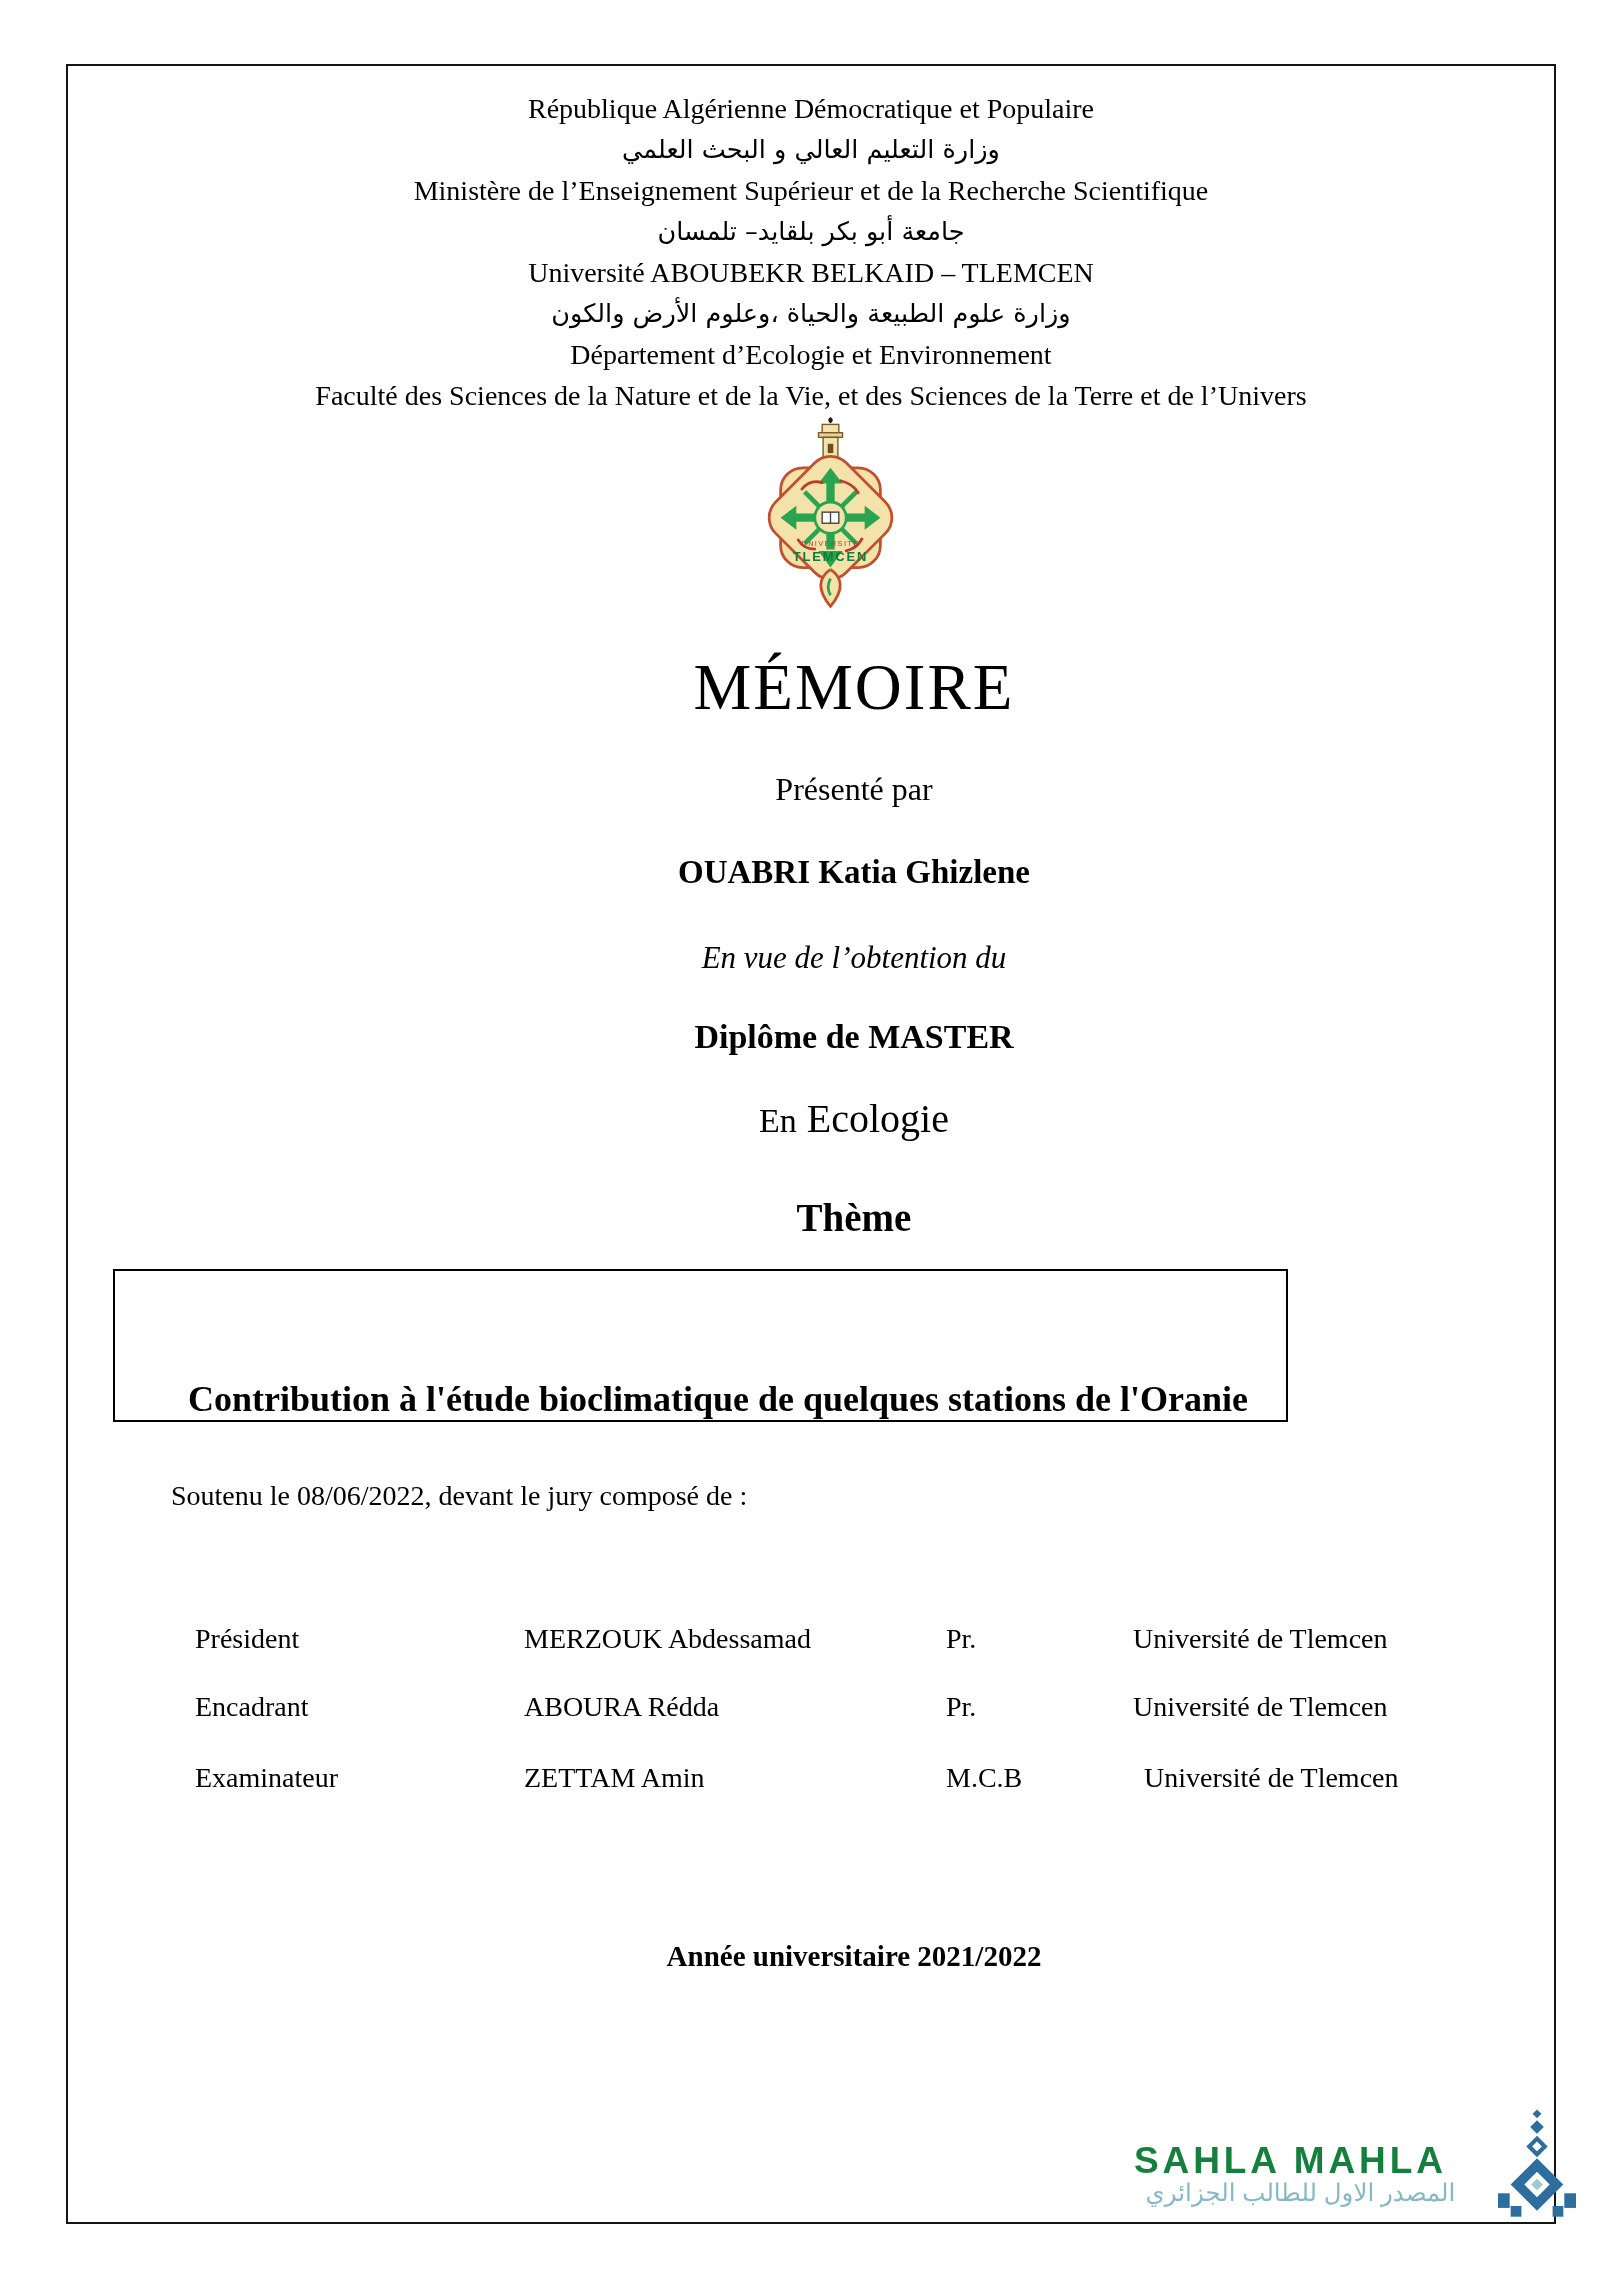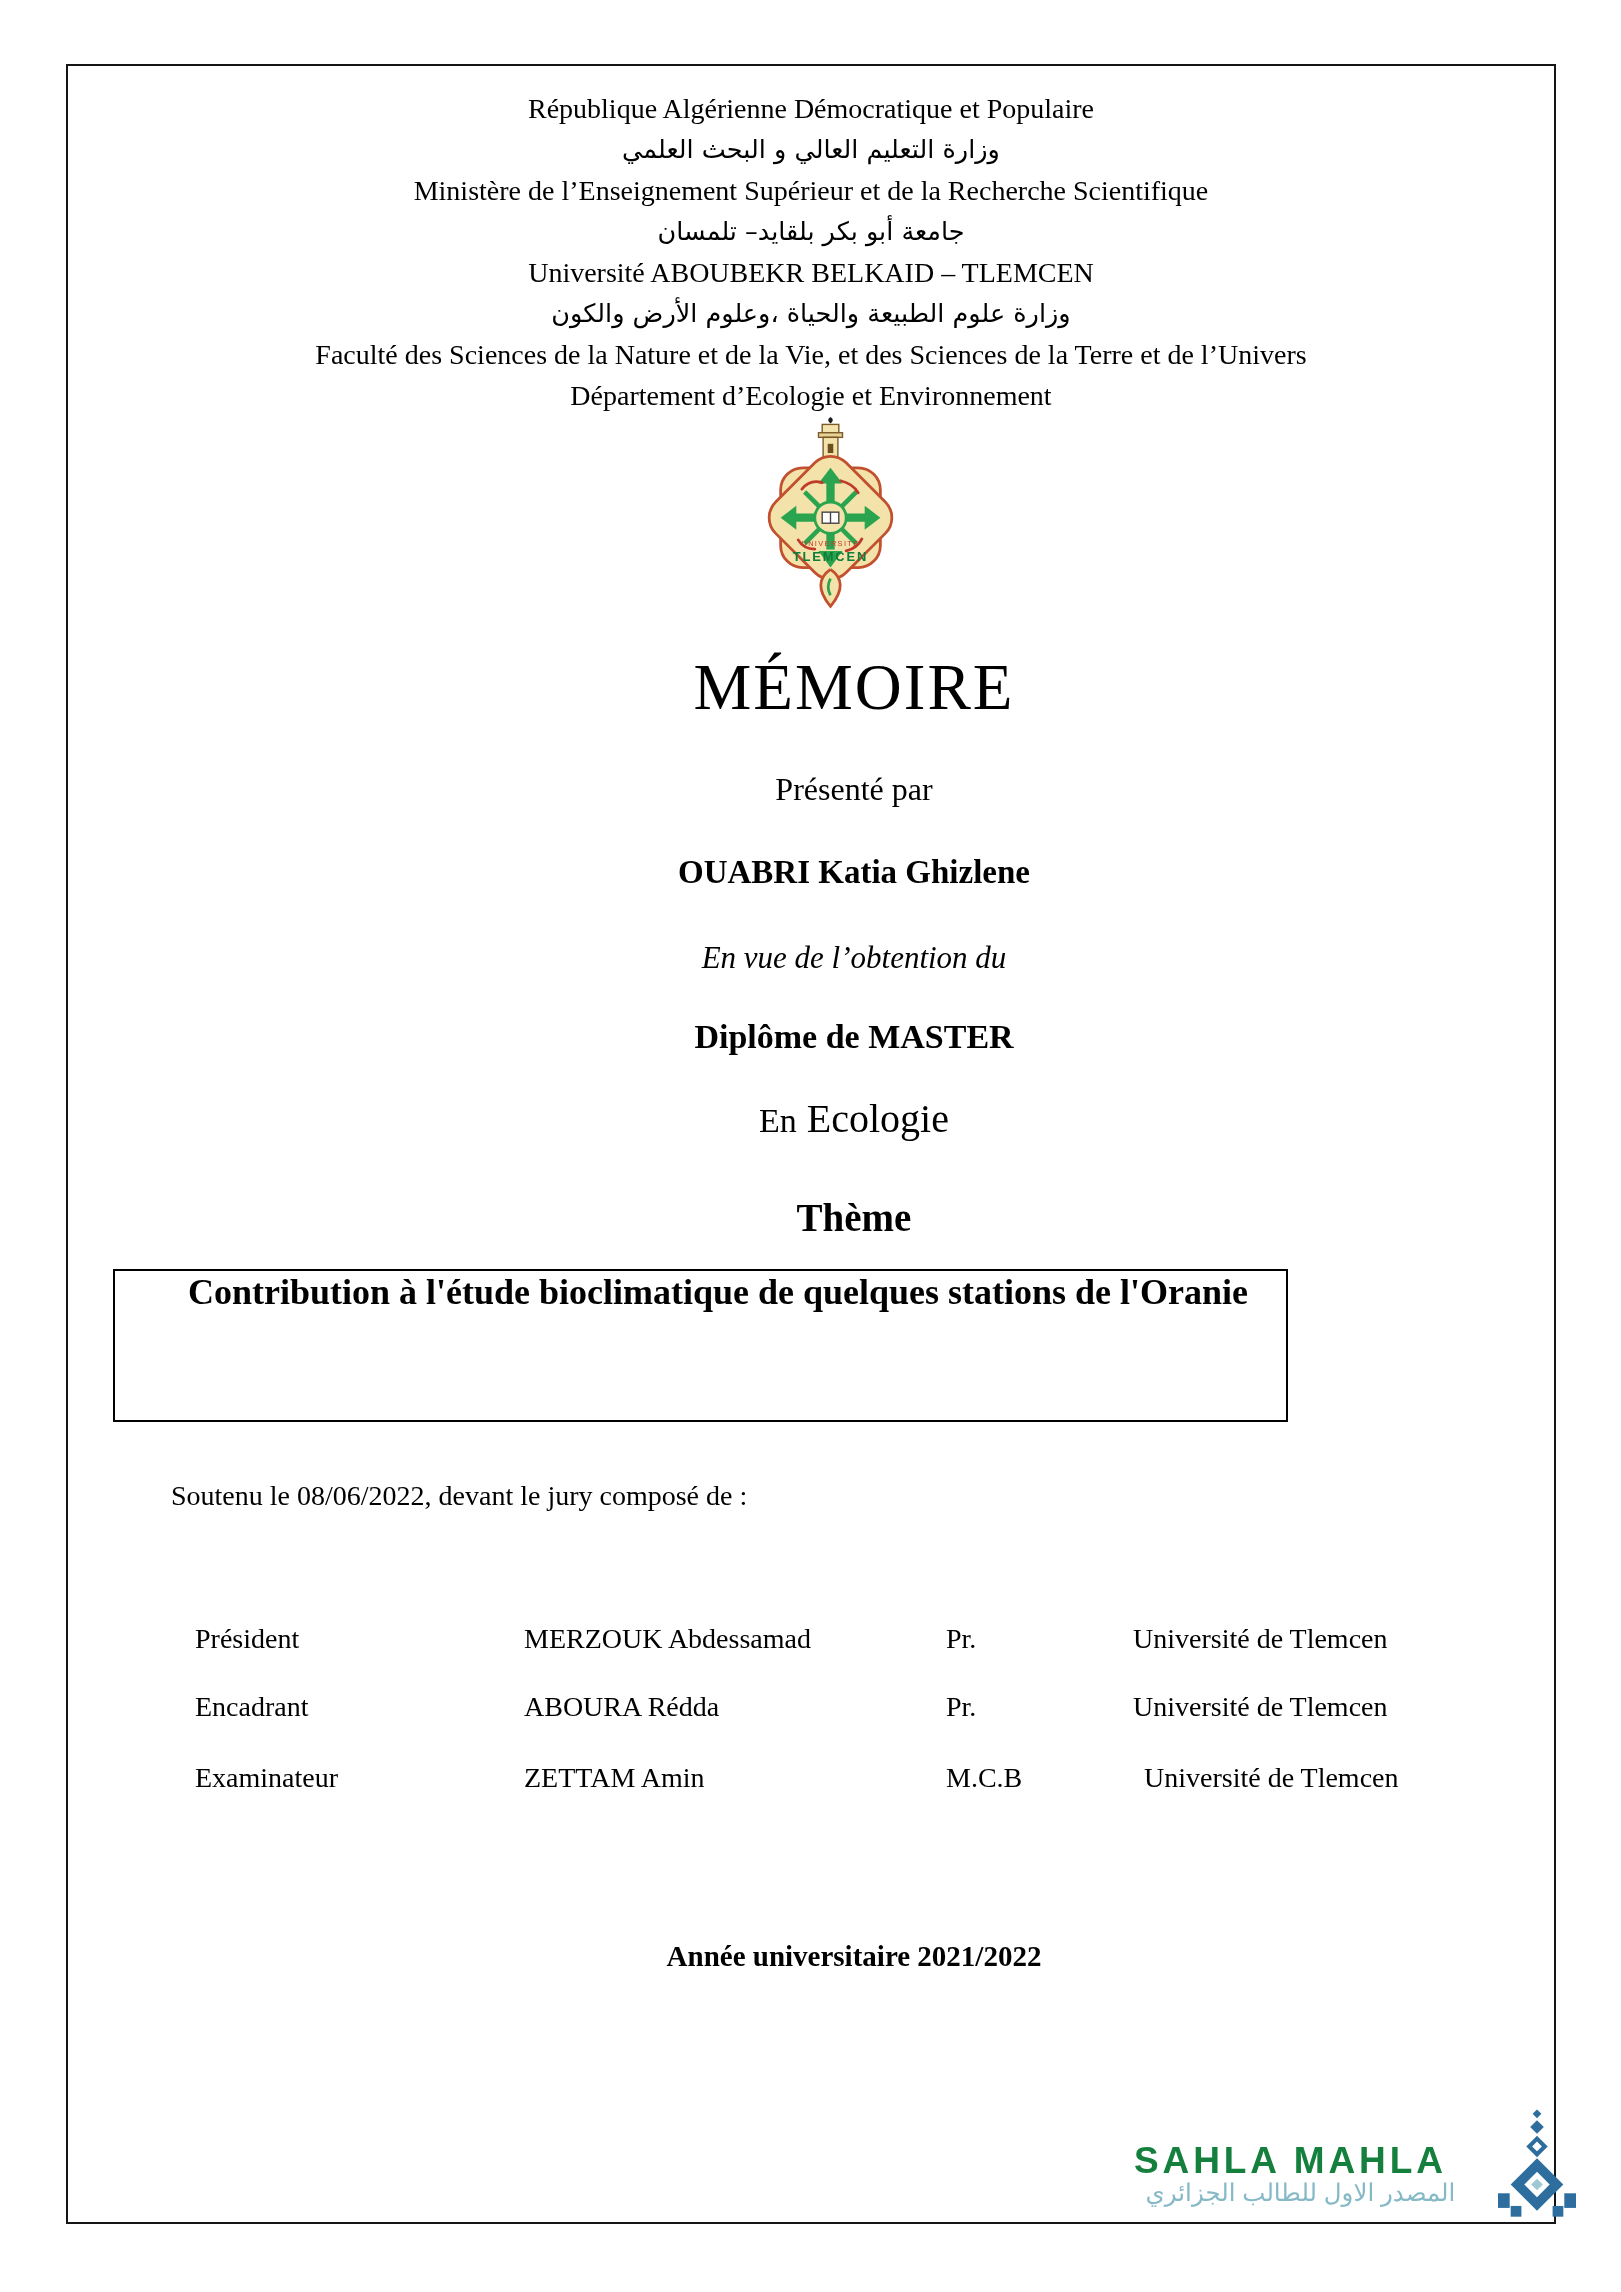--- a/index.html
+++ b/index.html
@@ -31,21 +31,21 @@
   .author{top:788px;font-size:33px;font-weight:bold;}
   .purpose{top:874px;font-size:31px;font-style:italic;}
   .diploma{top:952px;font-size:34px;font-weight:bold;}
   .field{top:1029px;font-size:40px;}
   .field .prefix{font-size:34px;}
   .theme-label{top:1129px;font-size:39px;font-weight:bold;}
   
   .theme-box{
     position:absolute;left:45px;top:1203px;width:1175px;height:153px;
     border:2px solid #000;box-sizing:border-box;
-    display:flex;align-items:flex-start;justify-content:center;
+    display:flex;align-items:flex-end;justify-content:center;
     padding-left:35px;
   }
   .theme-title{font-size:36px;font-weight:bold;white-space:nowrap;}
   
   .soutenu{position:absolute;left:83px;top:1414px;font-size:28px;white-space:nowrap;margin-left:20px;}
   .jury-row{position:absolute;left:0;width:100%;height:39px;font-size:28px;}
   .jury-row.r0{top:1557px;}
   .jury-row.r1{top:1625px;}
   .jury-row.r2{top:1696px;}
   .j-cell{position:absolute;top:0;white-space:nowrap;}
@@ -80,22 +80,22 @@
 <div class="page">
   <div class="frame">
 
     <div class="header">
       <div class="hl fr">République Algérienne Démocratique et Populaire</div>
       <div class="hl ar" dir="rtl">وزارة التعليم العالي و البحث العلمي</div>
       <div class="hl fr">Ministère de l’Enseignement Supérieur et de la Recherche Scientifique</div>
       <div class="hl ar" dir="rtl">جامعة أبو بكر بلقايد– تلمسان</div>
       <div class="hl fr">Université ABOUBEKR BELKAID – TLEMCEN</div>
       <div class="hl ar" dir="rtl">وزارة علوم الطبيعة والحياة ،وعلوم الأرض والكون</div>
+      <div class="hl fr">Département d’Ecologie et Environnement</div>
       <div class="hl fr">Faculté des Sciences de la Nature et de la Vie, et des Sciences de la Terre et de l’Univers</div>
-      <div class="hl fr">Département d’Ecologie et Environnement</div>
     </div>
 
     <div class="crest">
       <svg viewBox="0 0 170 212" xmlns="http://www.w3.org/2000/svg">
 
         <path d="M85 1 q5 3 0 7 q-5 -4 0 -7" fill="#1a1a1a"></path>
 
         <g>
           <rect x="76" y="9" width="18" height="9" fill="#f3e2a9" stroke="#7a5a28" stroke-width="1.5"></rect>
           <rect x="72" y="18" width="26" height="5" fill="#e8d295" stroke="#7a5a28" stroke-width="1.5"></rect>

